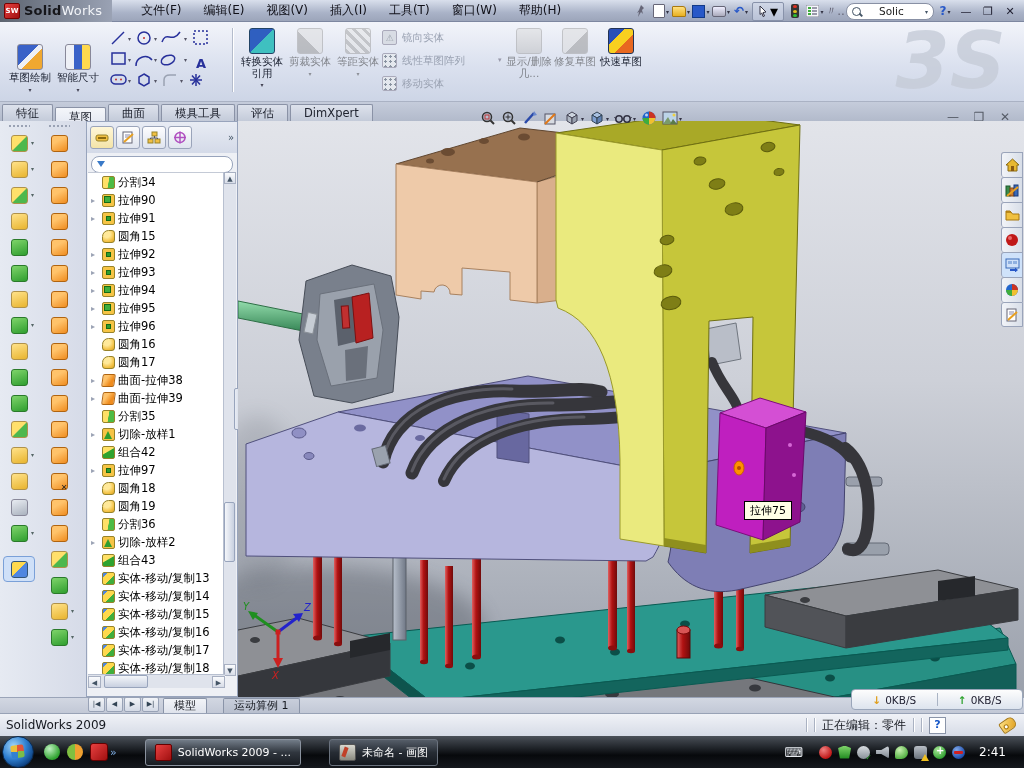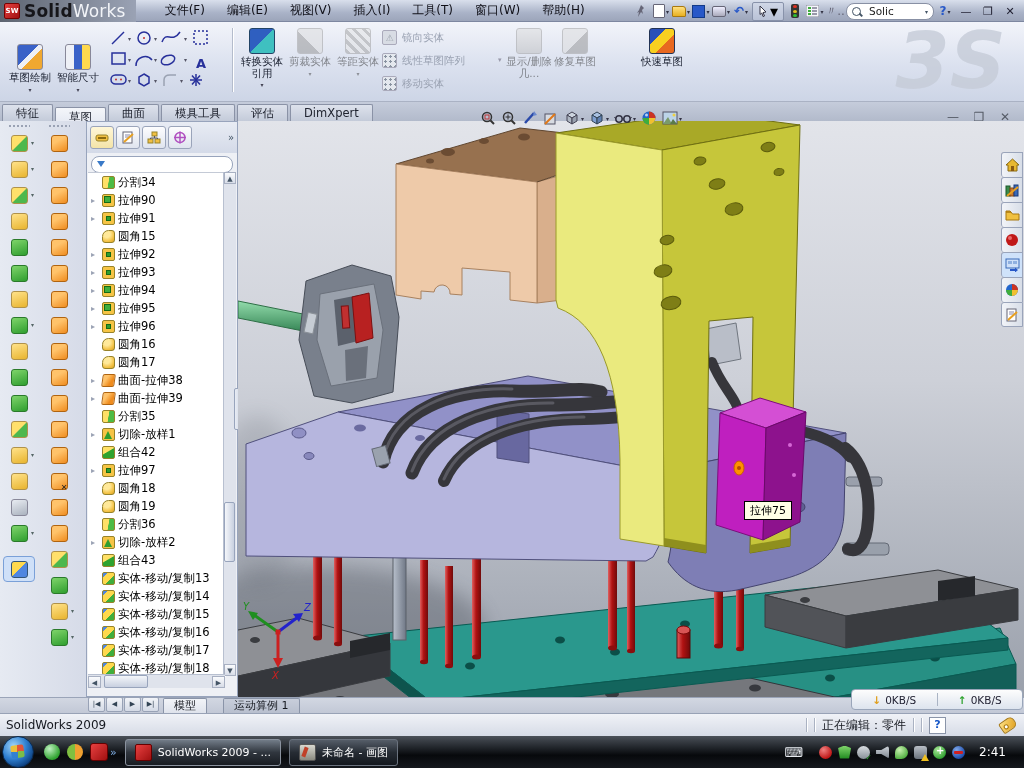--- a/index.html
+++ b/index.html
@@ -5,36 +5,36 @@
   html,body{margin:0;padding:0;background:#000;}
   #app{position:relative;width:1024px;height:768px;overflow:hidden;
        font-family:"DejaVu Sans","Liberation Sans",sans-serif;user-select:none;}
   
   .titlebar{position:absolute;left:0;top:0;width:1024px;height:22px;
     background:linear-gradient(#d9dfec,#aab3c8 60%,#9ca5ba);display:flex;align-items:center;border-bottom:1px solid #7d87a0;box-sizing:border-box;}
   .logoseg{display:flex;align-items:center;height:22px;padding:0 10px 0 4px;
     background:linear-gradient(90deg,#5d6470,#9aa2b4);gap:4px;}
   .swcube{width:14px;height:14px;background:linear-gradient(135deg,#e84040,#a01010);border:1px solid #700;border-radius:2px;
     color:#fff;font-size:7px;font-weight:bold;text-align:center;line-height:14px;}
-  .swname{font-size:17px;font-weight:bold;color:#18181c;letter-spacing:.2px;}
+  .swname{font-size:13px;font-weight:bold;color:#18181c;letter-spacing:.2px;}
   .swname b{color:#16161a}.swname i{font-style:normal;font-weight:normal;color:#f2f4f8;}
   .menu{display:flex;margin-left:18px;}
   .menu-item{font-size:12px;color:#101018;padding:0 11px;line-height:21px;cursor:default;}
   .qicons{position:absolute;right:0;top:0;height:22px;display:flex;align-items:center;gap:2px;padding-right:4px;}
   .qi{width:18px;height:16px;display:flex;align-items:center;justify-content:center;position:relative;}
   .qi .dd{font-size:6px;color:#334;margin-left:1px;}
   .gl{font-size:12px;color:#223;}
   .page-gl{width:10px;height:12px;background:#fff;border:1px solid #667;border-radius:1px;}
   .folder-gl{width:13px;height:9px;background:linear-gradient(#ffe080,#e8b020);border:1px solid #a87810;border-radius:1px 3px 1px 1px;}
   .disk-gl{width:11px;height:11px;background:#2858c8;border:1px solid #123a88;}
   .print-gl{width:13px;height:9px;background:linear-gradient(#eef,#aab);border:1px solid #667;border-radius:2px;}
   .cursor-box{border:1px solid #8892aa;background:linear-gradient(#cfd6e6,#b9c2d6);border-radius:2px;width:30px;height:17px;display:flex;align-items:center;justify-content:center;gap:2px;}
   .traffic{width:8px;height:14px;background:#333;border-radius:2px;display:flex;flex-direction:column;align-items:center;justify-content:space-evenly;}
   .traffic i{width:4px;height:3px;border-radius:50%;display:block;}
-  .searchpill{width:76px;height:15px;border:1px solid #8890a4;border-radius:8px;background:#fff;display:flex;align-items:center;font-size:10.5px;color:#222;padding:0 5px;gap:8px;}
+  .searchpill{width:76px;height:15px;border:1px solid #8890a4;border-radius:8px;background:#fff;display:flex;align-items:center;font-size:10.5px;color:#222;padding:0 5px;gap:18px;}
   .mag{width:7px;height:7px;border:1.5px solid #456;border-radius:50%;position:relative;flex:none;}
   .mag::after{content:"";position:absolute;left:6px;top:6px;width:4px;height:1.5px;background:#456;transform:rotate(45deg);}
   .winbtn{font-size:11px;color:#223;width:20px;text-align:center;}
   
   .cmdbar{position:absolute;left:0;top:22px;width:1024px;height:80px;
     background:linear-gradient(#f2f4fa,#dbe1ef 55%,#cdd5e6);border-bottom:1px solid #aab2c4;box-sizing:border-box;}
   .watermark{position:absolute;right:18px;top:-6px;font-size:78px;font-style:italic;font-weight:bold;color:#c6ccd8;opacity:.8;}
   .cbtn{position:absolute;top:3px;height:72px;display:flex;flex-direction:column;align-items:center;padding-top:3px;box-sizing:border-box;gap:2px;}
   .cbtn .clabel{font-size:10.5px;line-height:11.5px;text-align:center;color:#1a2030;white-space:pre-line;}
   .cbtn .cdd{font-size:6px;color:#445;}
@@ -146,21 +146,21 @@
   .orb{width:30px;height:30px;border-radius:50%;margin-left:2px;flex:none;
     background:radial-gradient(circle at 35% 30%,#9fd4f8,#2f7fd0 45%,#0a3a78 80%);border:1px solid #0a2a50;position:relative;}
   .orb::after{content:"";position:absolute;left:8px;top:8px;width:13px;height:13px;
     background:conic-gradient(#e85030 0 25%,#7fc040 0 50%,#2f7fd0 0 75%,#f0c030 0);border-radius:2px;transform:rotate(-8deg);opacity:.95;}
   .qlaunch{display:flex;align-items:center;gap:7px;margin-left:10px;}
   .qlico{width:16px;height:16px;border-radius:3px;}
   .ql-green{background:radial-gradient(circle at 35% 30%,#bff0c0,#2fa32f 70%);border-radius:50%;}
   .ql-ball{background:conic-gradient(#f0a030 0 50%,#7fc040 0);border-radius:50%;}
   .ql-sw{background:linear-gradient(135deg,#e84040,#a01010);border:1px solid #600;color:#fff;font-size:7px;font-weight:bold;text-align:center;line-height:15px;}
   .chev{color:#7fb0e8;font-size:11px;margin-left:2px;}
-  .tbtn{height:25px;border-radius:3px;border:1px solid #6a727e;display:flex;align-items:center;gap:6px;padding:0 9px;margin-left:8px;
+  .tbtn{height:25px;border-radius:3px;border:1px solid #6a727e;display:flex;align-items:center;gap:6px;padding:0 9px;margin-left:28px;
     background:linear-gradient(#555d68,#262c34 50%,#14181e);color:#fff;font-size:11px;max-width:175px;white-space:nowrap;overflow:hidden;}
   .tbtn.active{background:linear-gradient(#727c88,#30363e 50%,#181c22);border-color:#8a929e;}
   .tbtn .tico{width:15px;height:15px;flex:none;border-radius:2px;}
   .tico.solidworks{background:linear-gradient(135deg,#e84040,#a01010);border:1px solid #600;color:#fff;font-size:7px;font-weight:bold;text-align:center;line-height:14px;}
   .tico.paint{background:linear-gradient(#d8d8d0,#8a8a80);border:1px solid #555;position:relative;}
   .tico.paint::after{content:"";position:absolute;left:3px;top:2px;width:4px;height:10px;background:#c04028;transform:rotate(20deg);}
   .tray{margin-left:auto;display:flex;align-items:center;gap:6px;margin-right:8px;}
   .kb{color:#e8ecf2;font-size:13px;margin-right:10px;}
   .tricon{width:13px;height:13px;border-radius:3px;}
   .tr-red{background:radial-gradient(circle at 35% 30%,#f08080,#c01818 70%);border-radius:50%;}
@@ -371,21 +371,21 @@
           <span class="cdd has-dd"></span>
         </div>
 
         <div class="cbtn off" style="position:relative;float:left;width:46px;">
           <span class="cico ic-repair"></span>
           <span class="clabel">修复草图</span>
           <span class="cdd"></span>
         </div>
 
 
-        <div class="cbtn on" style="position:relative;float:left;width:46px;margin-left:41px;">
+        <div class="cbtn on" style="position:relative;float:left;width:46px;">
           <span class="cico ic-rapid"></span>
           <span class="clabel">快速草图</span>
           <span class="cdd"></span>
         </div>
       </div>
   </div>
 
   <div class="tabrow">
     
   <span class="rtab">特征</span><span class="rtab active">草图</span><span class="rtab">曲面</span><span class="rtab">模具工具</span><span class="rtab">评估</span><span class="rtab">DimXpert</span></div>

